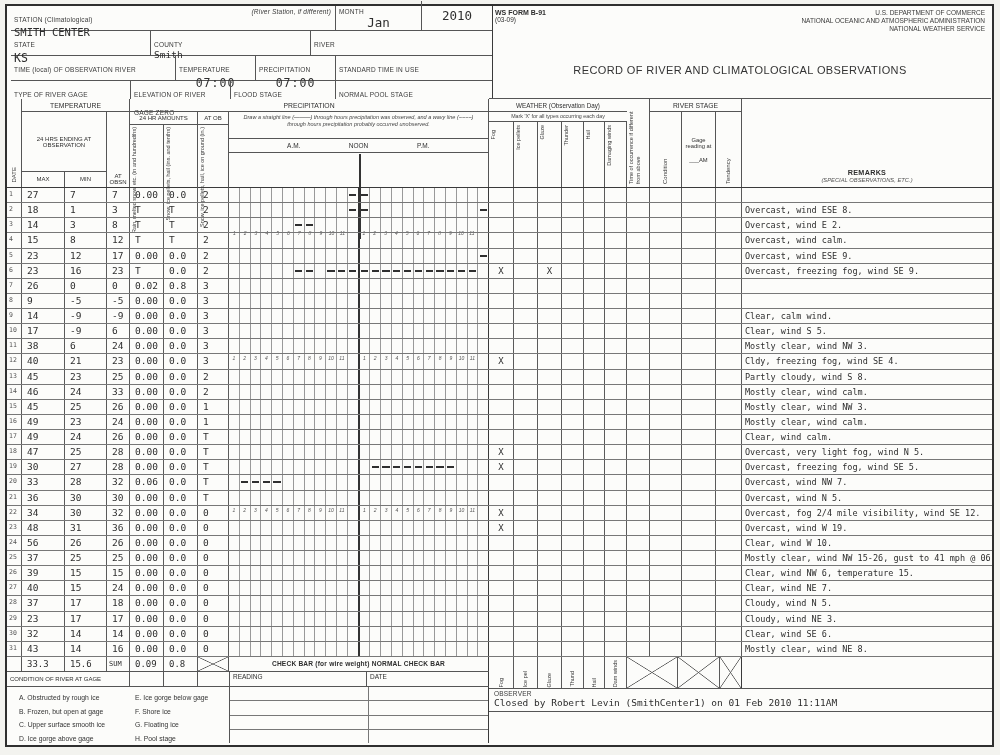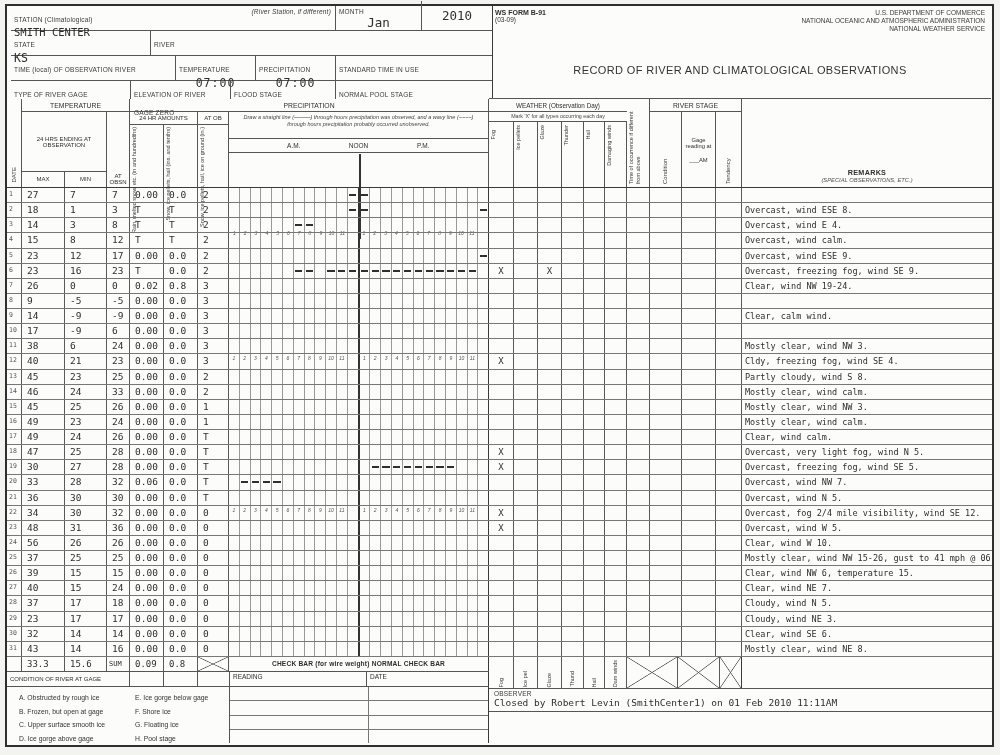--- a/index.html
+++ b/index.html
@@ -70,20 +70,24 @@
             <span class="hval" style="font-size:12.5px">2010</span>
           </div>
         </div>
       </div>
     </div>
     <div class="hrow" style="height:25px">
       <div class="hcell br" style="width:140px">
         <span class="lbl">STATE</span>
         <div class="hval" style="font-size:11.5px">KS</div>
       </div>
+      <div class="hcell br" style="width:160px">
+        <span class="lbl">COUNTY</span>
+        <div class="hval" style="font-size:9.5px;margin-top:-2px">Smith</div>
+      </div>
       <div class="hcell" style="flex:1">
         <span class="lbl">RIVER</span>
         <div class="hval"></div>
       </div>
     </div>
     <div class="hrow" style="height:25px">
       <div class="hcell br" style="width:165px">
         <span class="lbl">TIME (local) OF OBSERVATION  RIVER</span>
       </div>
       <div class="hcell br" style="width:80px">
@@ -420,21 +424,21 @@
           <div class="wc c-fog"></div>
           <div class="wc c-icep"></div>
           <div class="wc c-glaze"></div>
           <div class="wc c-thun"></div>
           <div class="wc c-hail"></div>
           <div class="wc c-damw"></div>
           <div class="wc c-tocc"></div>
           <div class="wc c-cond"></div>
           <div class="wc c-gage"></div>
           <div class="wc c-tend"></div>
-          <div class="rc">Overcast, wind E 4.</div>
+          <div class="rc">Overcast, wind E 2.</div>
         </div>
         <div class="trow">
           <div class="tc c-date td-date">4</div>
           <div class="tc c-max">15</div>
           <div class="tc c-min">8</div>
           <div class="tc c-obsn">12</div>
           <div class="tc c-rain">T</div>
           <div class="tc c-snow">T</div>
           <div class="tc c-depth">2</div>
           <div class="c-precip pgrid">
@@ -638,21 +642,20 @@
           <div class="wc c-fog"></div>
           <div class="wc c-icep"></div>
           <div class="wc c-glaze"></div>
           <div class="wc c-thun"></div>
           <div class="wc c-hail"></div>
           <div class="wc c-damw"></div>
           <div class="wc c-tocc"></div>
           <div class="wc c-cond"></div>
           <div class="wc c-gage"></div>
           <div class="wc c-tend"></div>
-          <div class="rc">Clear, wind NW 19-24.</div>
         </div>
         <div class="trow">
           <div class="tc c-date td-date">8</div>
           <div class="tc c-max">9</div>
           <div class="tc c-min">-5</div>
           <div class="tc c-obsn">-5</div>
           <div class="tc c-rain">0.00</div>
           <div class="tc c-snow">0.0</div>
           <div class="tc c-depth">3</div>
           <div class="c-precip pgrid">
@@ -775,20 +778,21 @@
           <div class="wc c-fog"></div>
           <div class="wc c-icep"></div>
           <div class="wc c-glaze"></div>
           <div class="wc c-thun"></div>
           <div class="wc c-hail"></div>
           <div class="wc c-damw"></div>
           <div class="wc c-tocc"></div>
           <div class="wc c-cond"></div>
           <div class="wc c-gage"></div>
           <div class="wc c-tend"></div>
+          <div class="rc">Clear, wind S 5.</div>
         </div>
         <div class="trow">
           <div class="tc c-date td-date">11</div>
           <div class="tc c-max">38</div>
           <div class="tc c-min">6</div>
           <div class="tc c-obsn">24</div>
           <div class="tc c-rain">0.00</div>
           <div class="tc c-snow">0.0</div>
           <div class="tc c-depth">3</div>
           <div class="c-precip pgrid">
@@ -1484,21 +1488,21 @@
           <div class="wc c-fog">X</div>
           <div class="wc c-icep"></div>
           <div class="wc c-glaze"></div>
           <div class="wc c-thun"></div>
           <div class="wc c-hail"></div>
           <div class="wc c-damw"></div>
           <div class="wc c-tocc"></div>
           <div class="wc c-cond"></div>
           <div class="wc c-gage"></div>
           <div class="wc c-tend"></div>
-          <div class="rc">Overcast, wind W 5.</div>
+          <div class="rc">Overcast, wind W 19.</div>
         </div>
         <div class="trow">
           <div class="tc c-date td-date">24</div>
           <div class="tc c-max">56</div>
           <div class="tc c-min">26</div>
           <div class="tc c-obsn">26</div>
           <div class="tc c-rain">0.00</div>
           <div class="tc c-snow">0.0</div>
           <div class="tc c-depth">0</div>
           <div class="c-precip pgrid">

